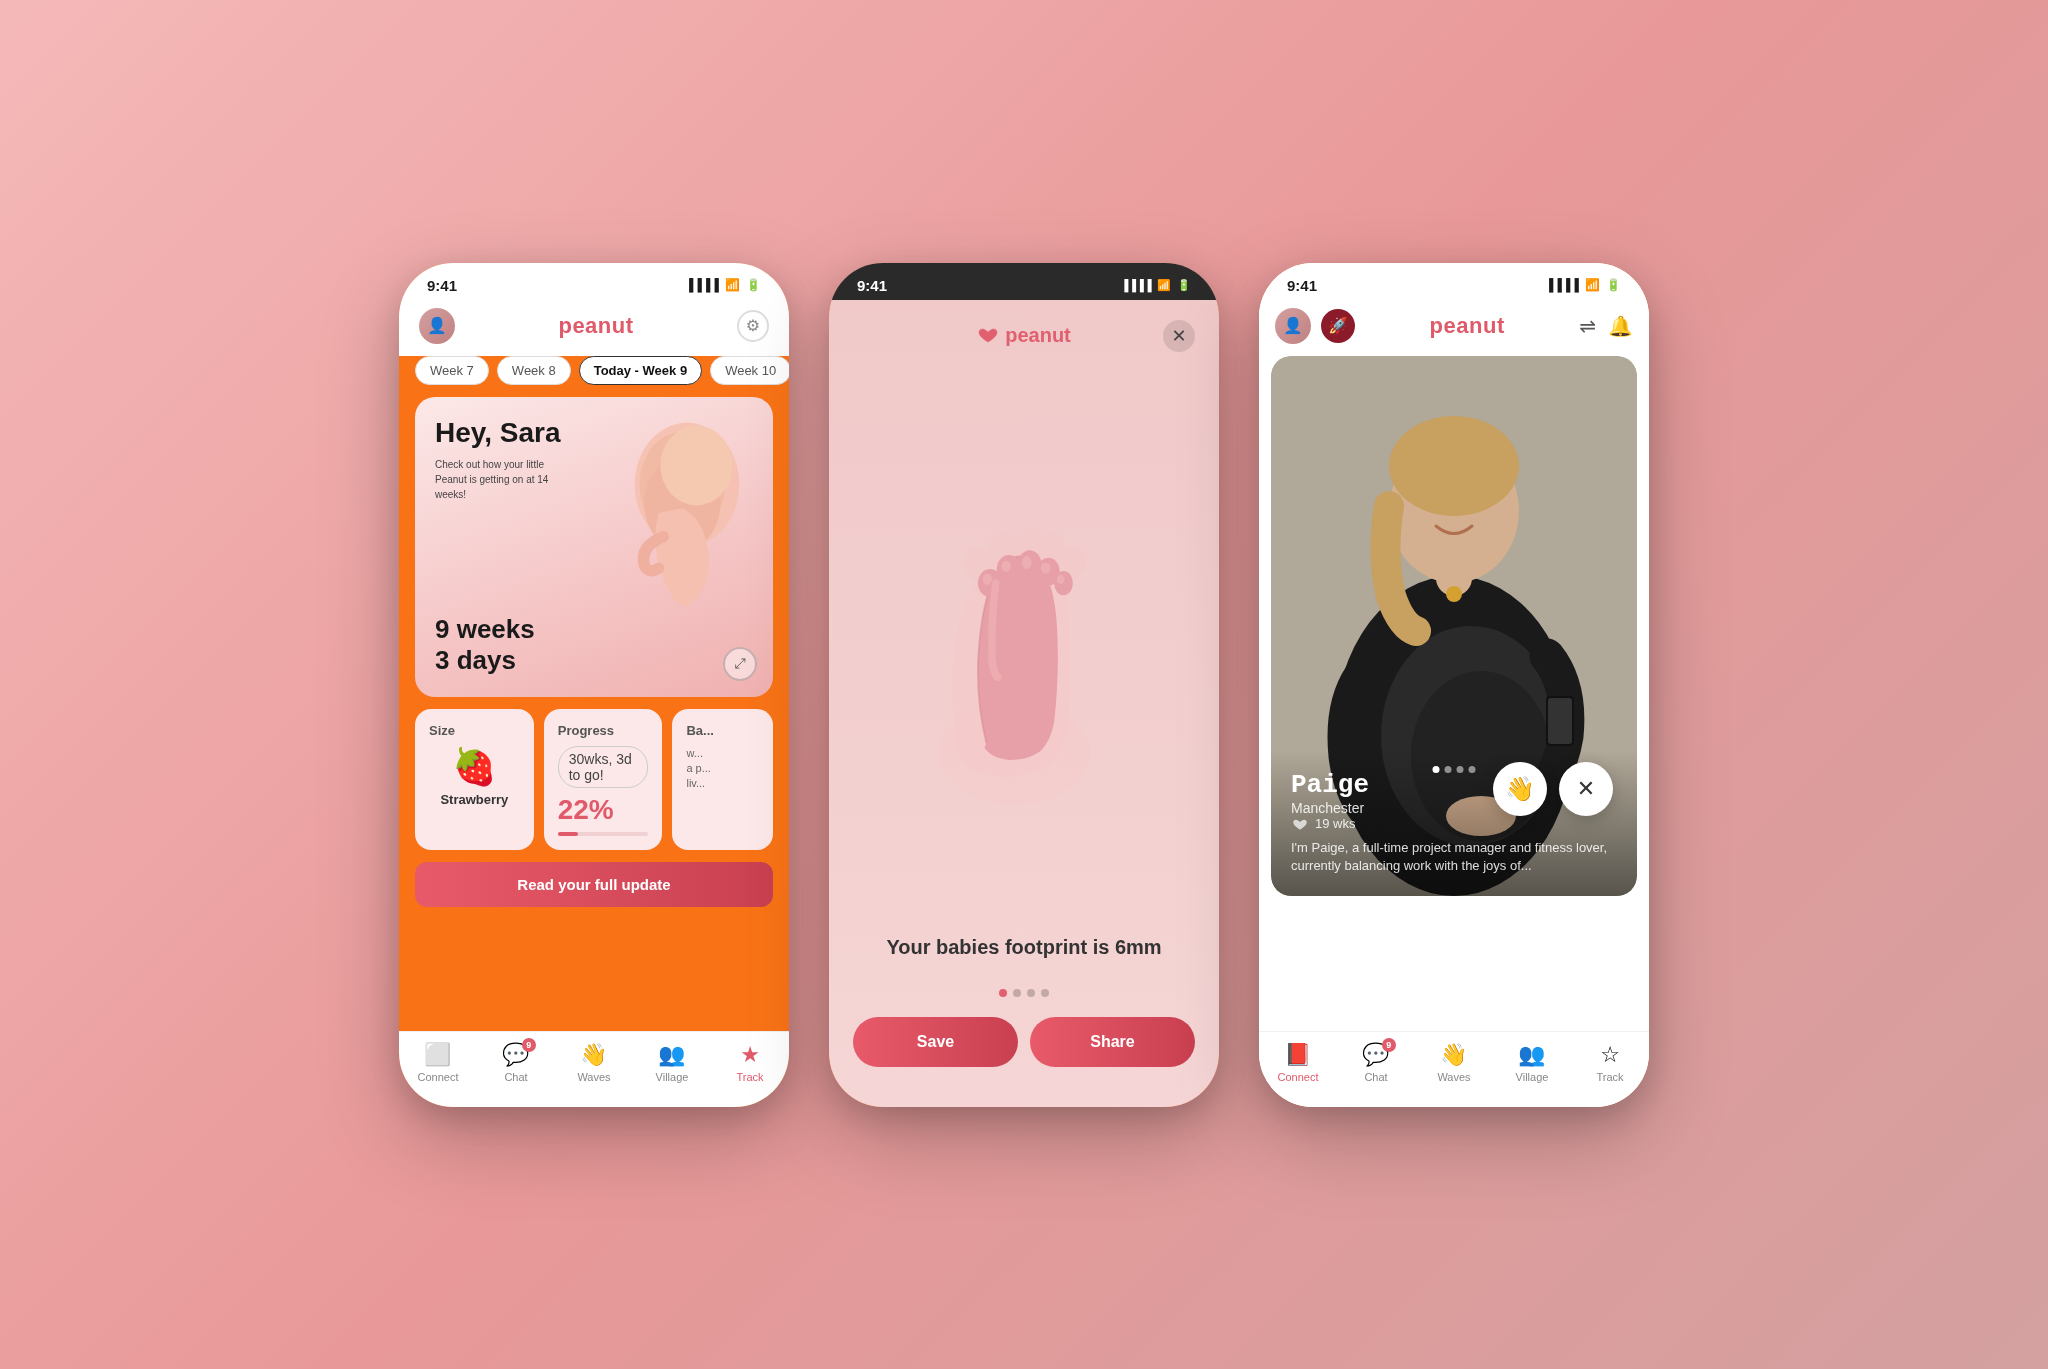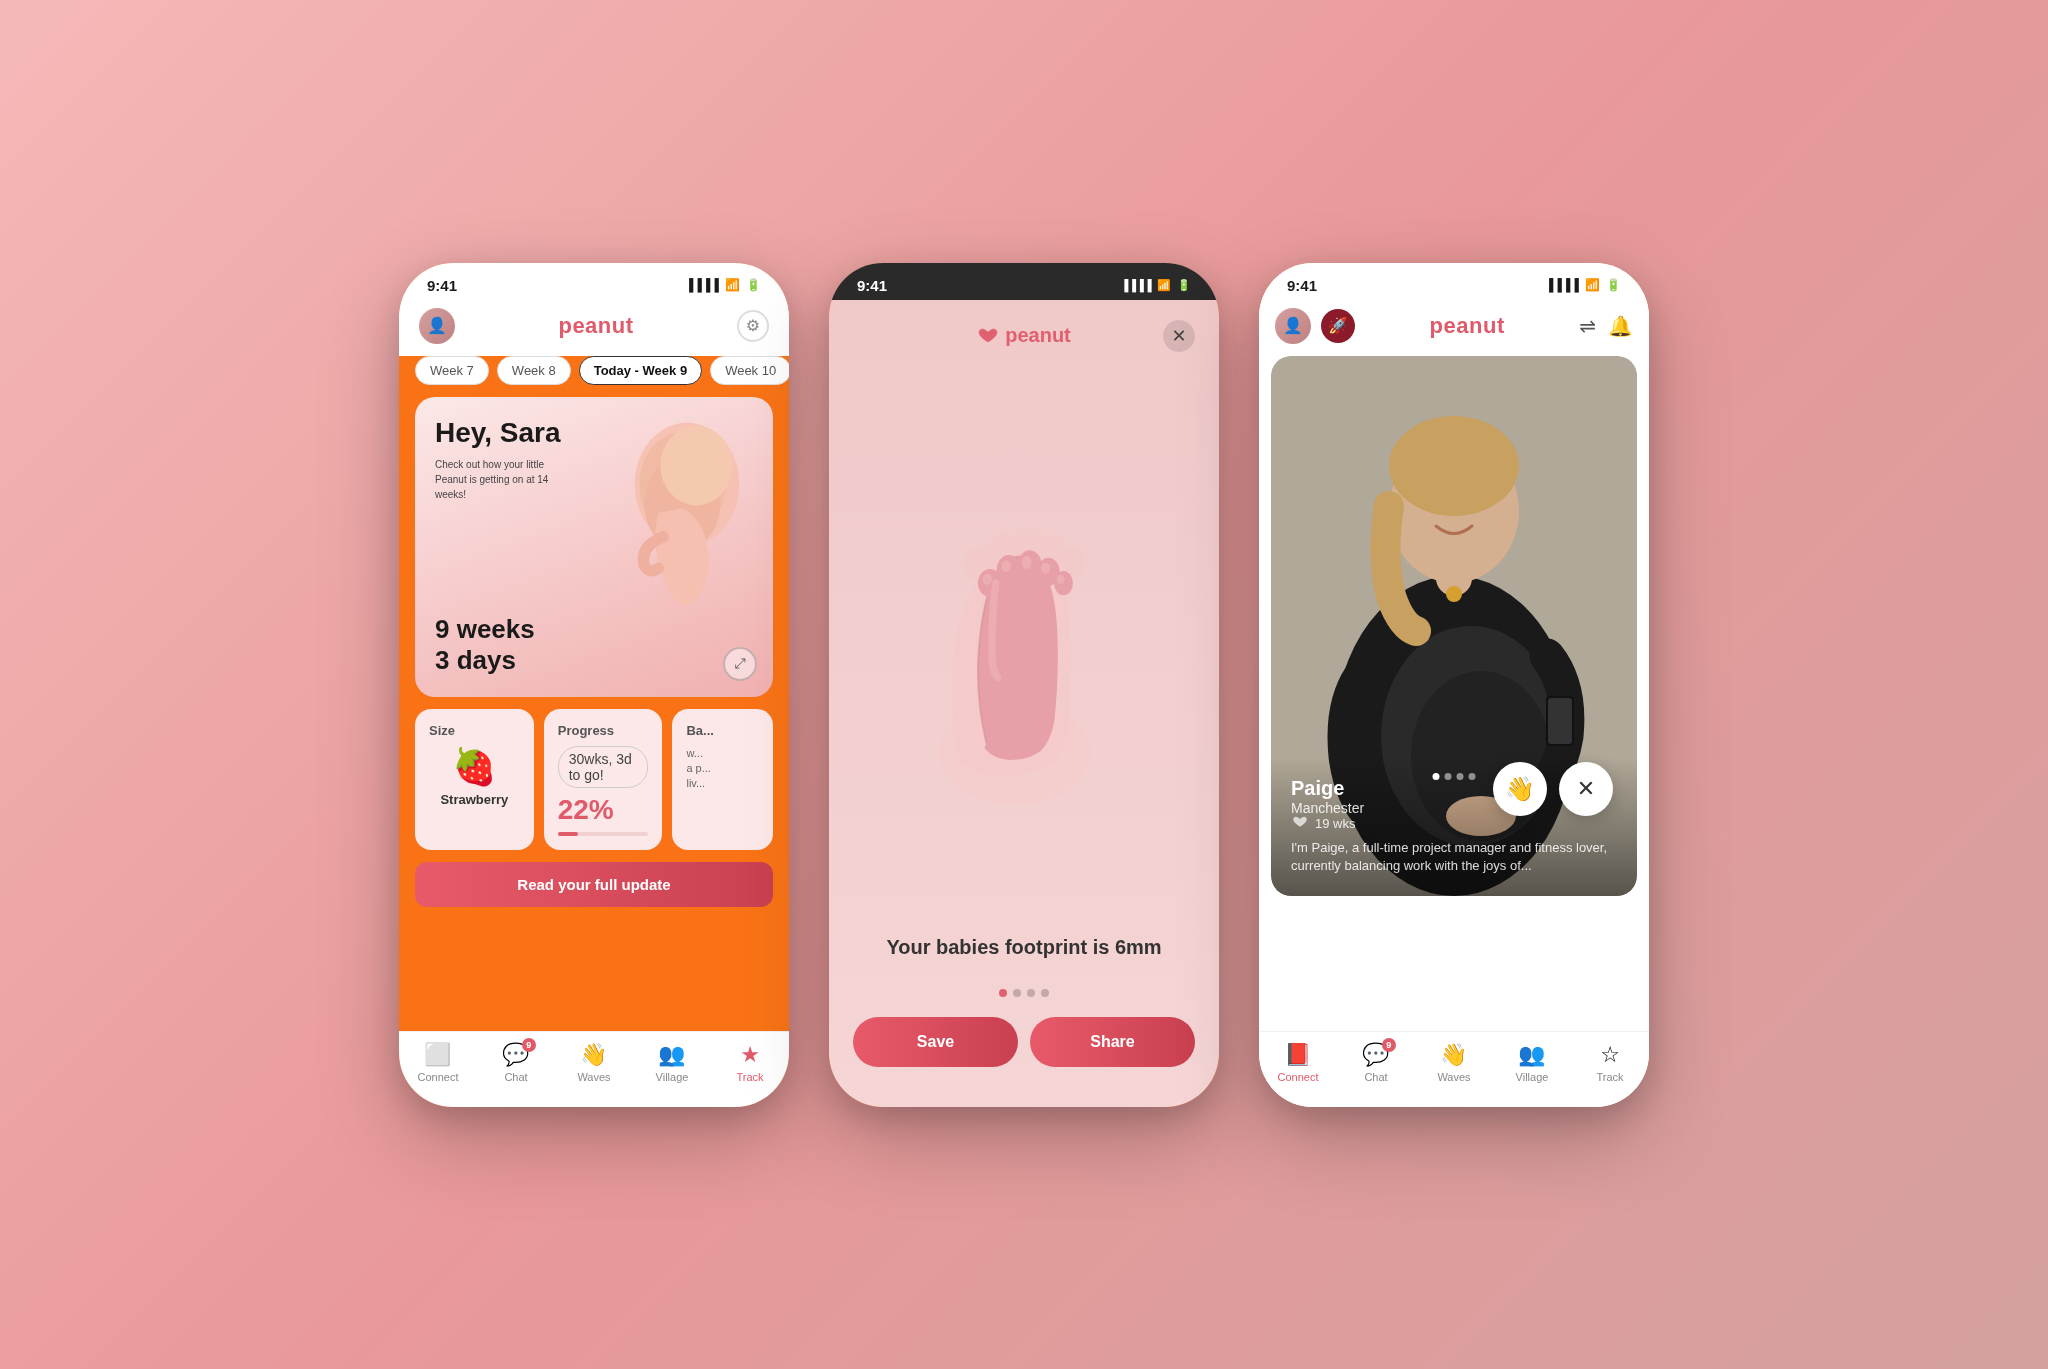--- a/index.html
+++ b/index.html
@@ -396,31 +396,32 @@
     
     .profile-overlay {
       position: absolute;
       bottom: 0;
       left: 0; right: 0;
       background: linear-gradient(transparent, rgba(0,0,0,0.5));
       padding: 20px;
       border-radius: 0 0 20px 20px;
     }
     .profile-name {
-      font-size: 20px;
+      font-size: 26px;
       font-weight: 800;
       color: #fff;
+      font-family: Liberation Mono, monospace;
     }
     .profile-location {
       font-size: 14px;
       color: rgba(255,255,255,0.85);
     }
     .profile-wks {
       display: flex;
-      align-items: flex-start;
+      align-items: flex-end;
       gap: 6px;
       margin-bottom: 8px;
     }
     .profile-wks-text {
       font-size: 13px;
       color: rgba(255,255,255,0.85);
     }
     .profile-bio {
       font-size: 13px;
       color: rgba(255,255,255,0.85);

